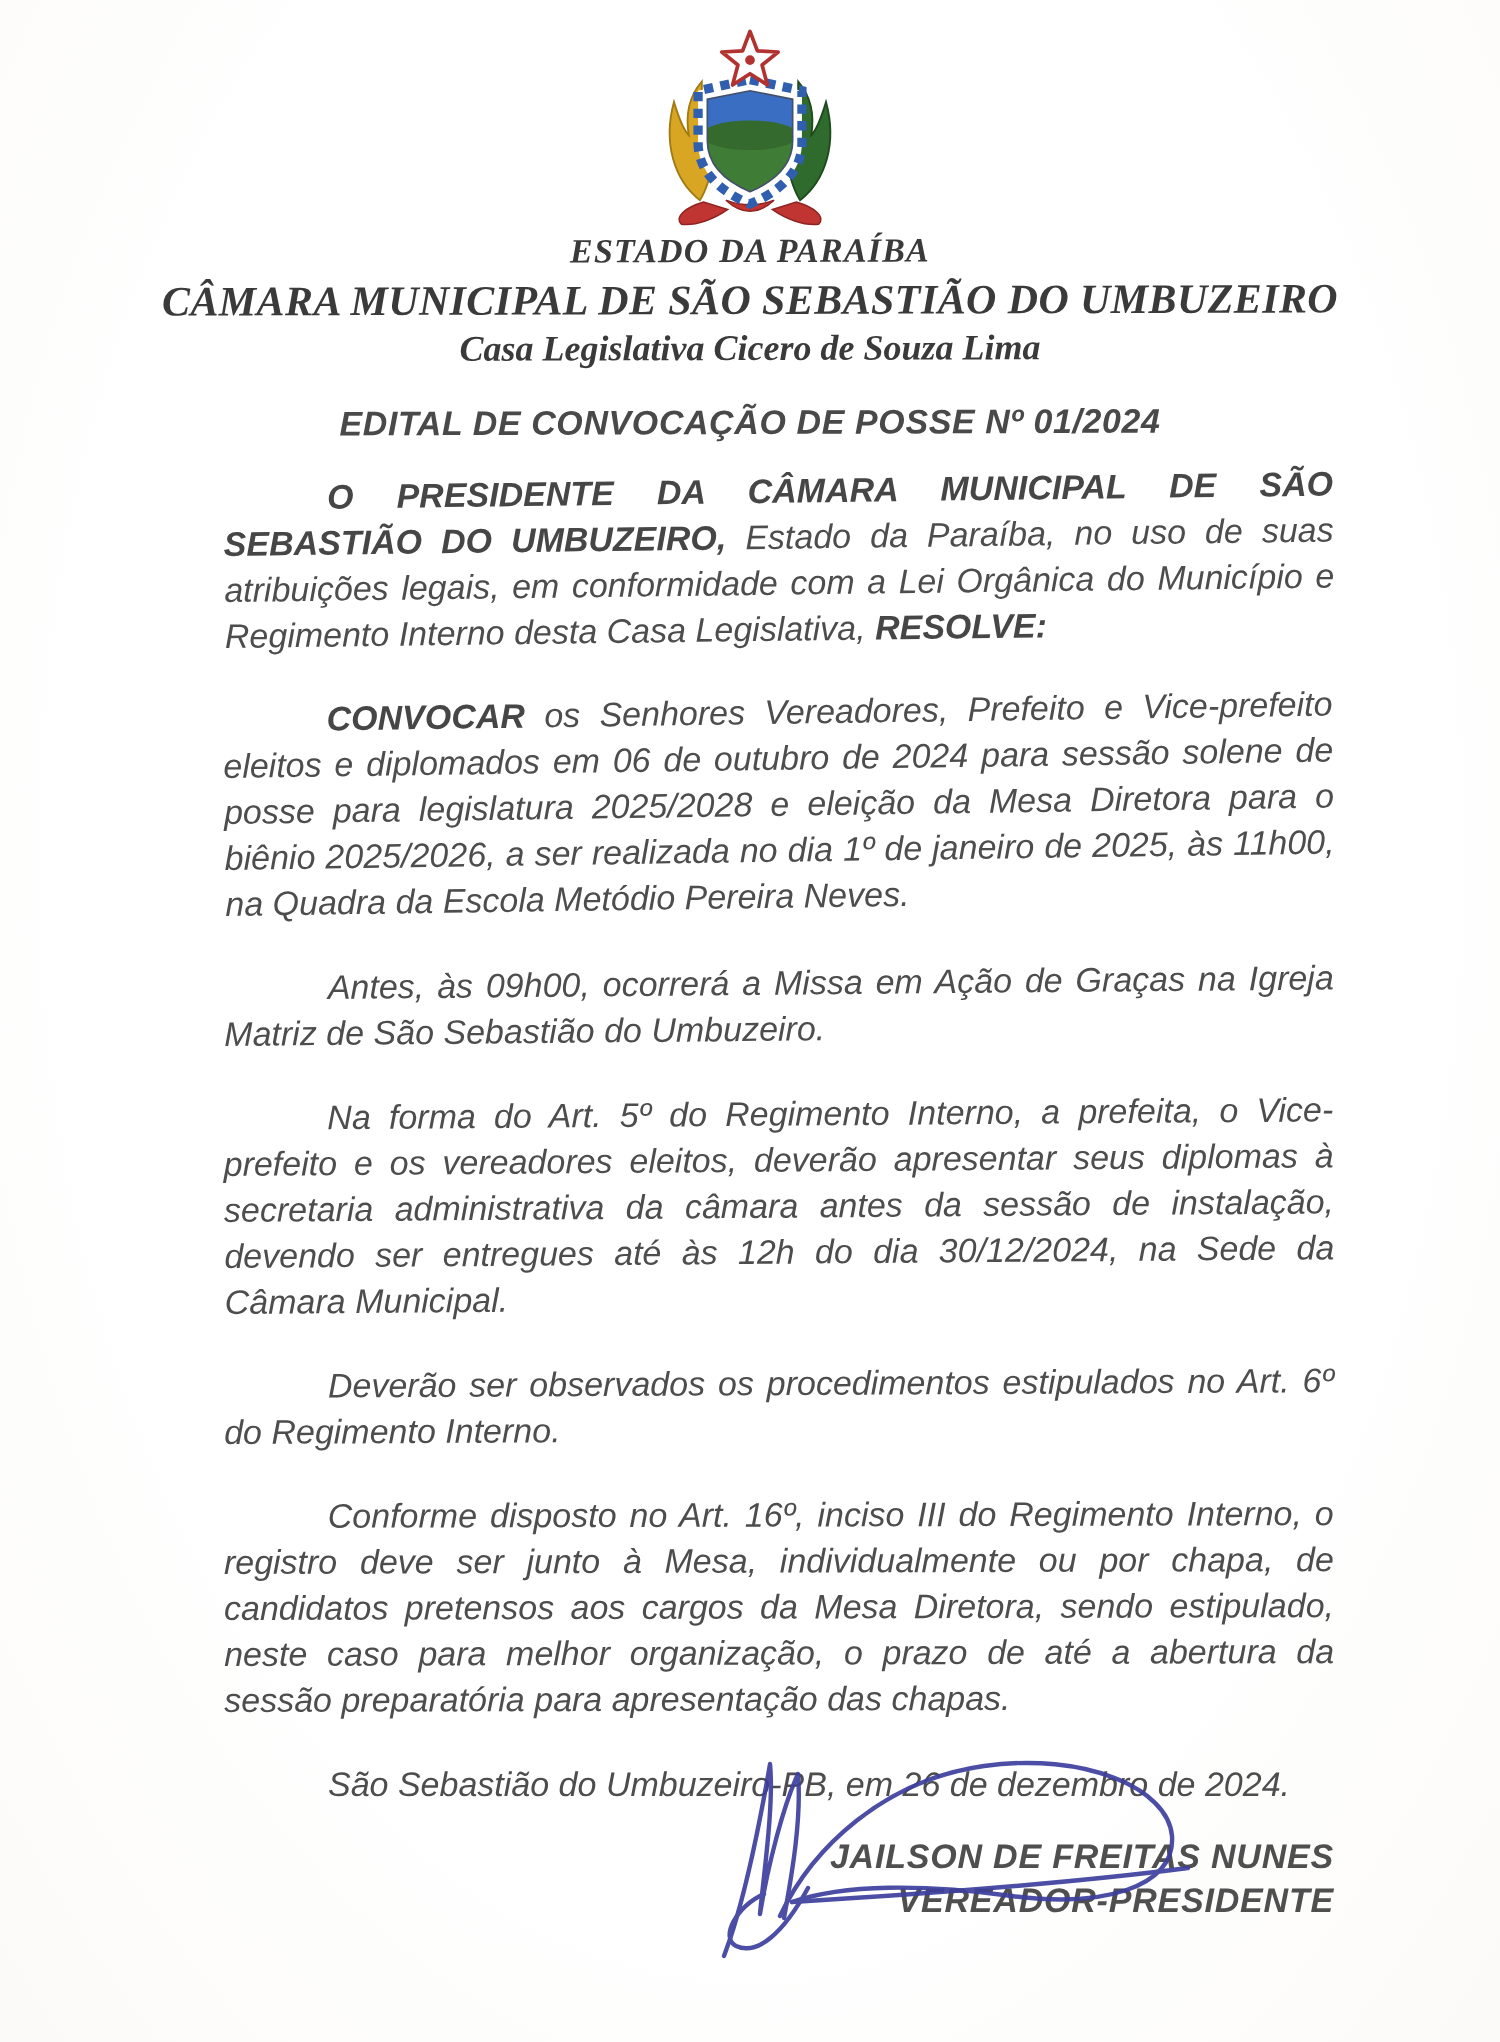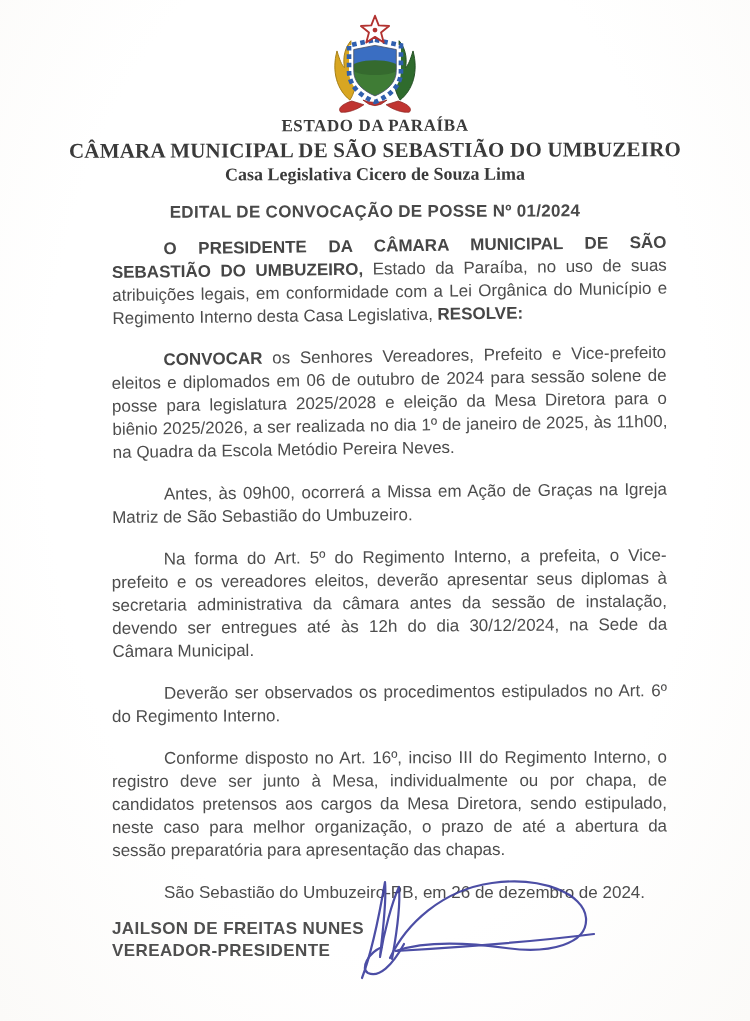--- a/index.html
+++ b/index.html
@@ -5,20 +5,21 @@
   html,body{margin:0;padding:0;}
   body{
     width:750px;height:1021px;overflow:hidden;position:relative;
     background:#ffffff;
     font-family:"Liberation Sans", sans-serif;
     color:#4d4d4d;
   }
   .page{
     position:absolute;inset:0;
     background:radial-gradient(ellipse at 50% 42%, #ffffff 62%, #fbfaf8 100%);
+    font-style:italic;
   }
   .crest{display:block;margin:12px auto 2px;}
   .hdr{
     text-align:center;font-family:"Liberation Serif", serif;font-weight:bold;
     color:#3a3a3a;margin:0;transform:rotate(-0.15deg);
   }
   .hdr1{font-size:17px;line-height:20px;letter-spacing:0.6px;}
   .hdr2{font-size:21px;line-height:24px;margin-top:2px;letter-spacing:0.2px;}
   .hdr3{font-size:18px;line-height:22px;margin-top:1px;}
   .doc-title{
@@ -34,21 +35,21 @@
   }
   .content b{color:#464646;}
   .r1{transform:rotate(-0.75deg);}
   .r2{transform:rotate(-0.85deg);}
   .r3{transform:rotate(-0.55deg);}
   .r4{transform:rotate(-0.45deg);}
   .r5{transform:rotate(-0.3deg);}
   .r6{transform:rotate(-0.15deg);}
   .dateline{margin-bottom:0 !important;}
   .sig-block{
-    position:absolute;left:0;width:555px;top:680px;text-align:left;
+    position:absolute;left:0;width:555px;top:680px;text-align:right;
     font-weight:bold;color:#4f4f4f;letter-spacing:0.4px;
   }
   .sig-name{font-size:17px;line-height:22px;}
   .sig-role{font-size:17px;line-height:22px;}
   .signature-svg{
     position:absolute;left:200px;top:618px;z-index:3;pointer-events:none;
   }
 </style>
 </head>
 <body>

